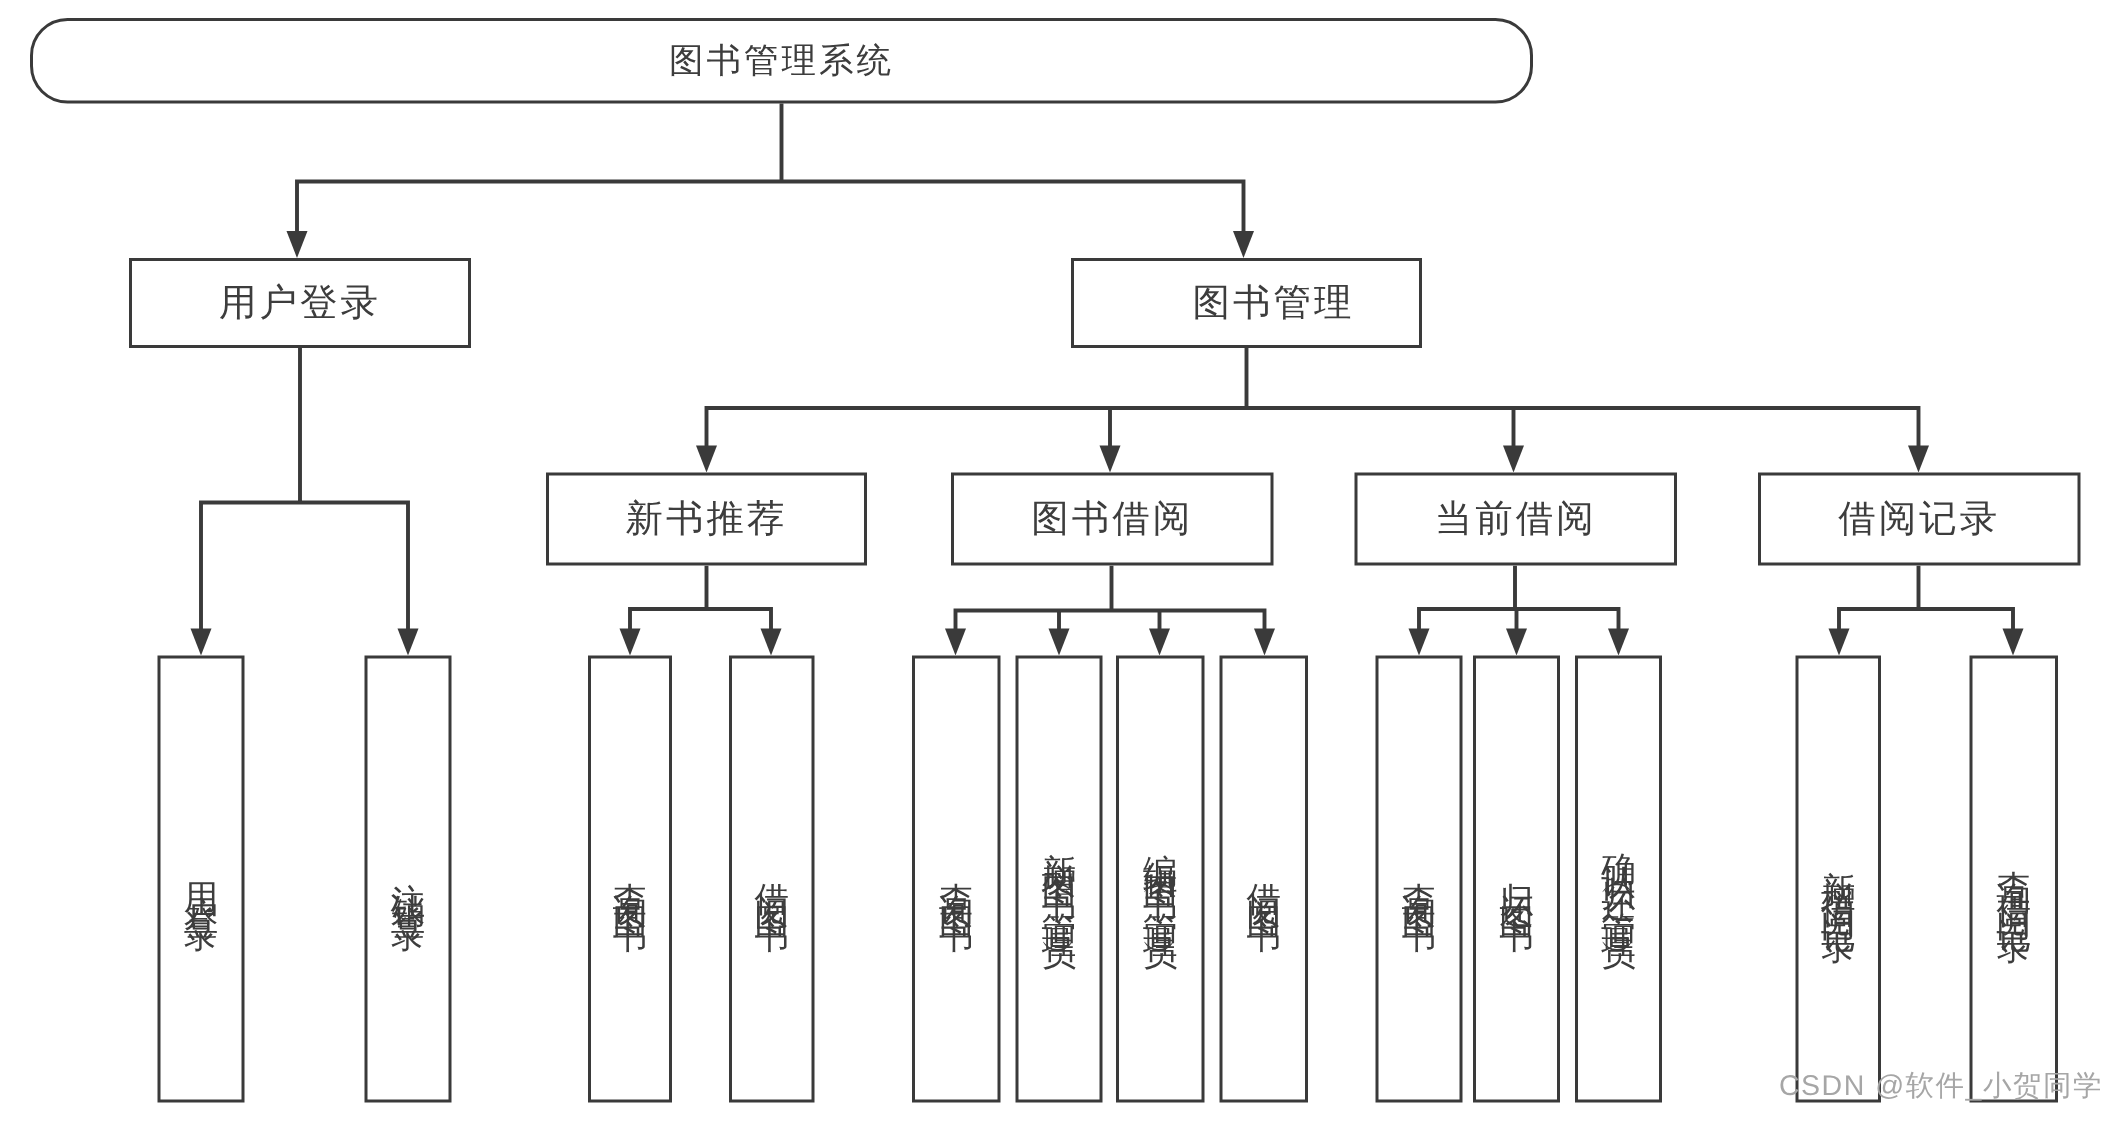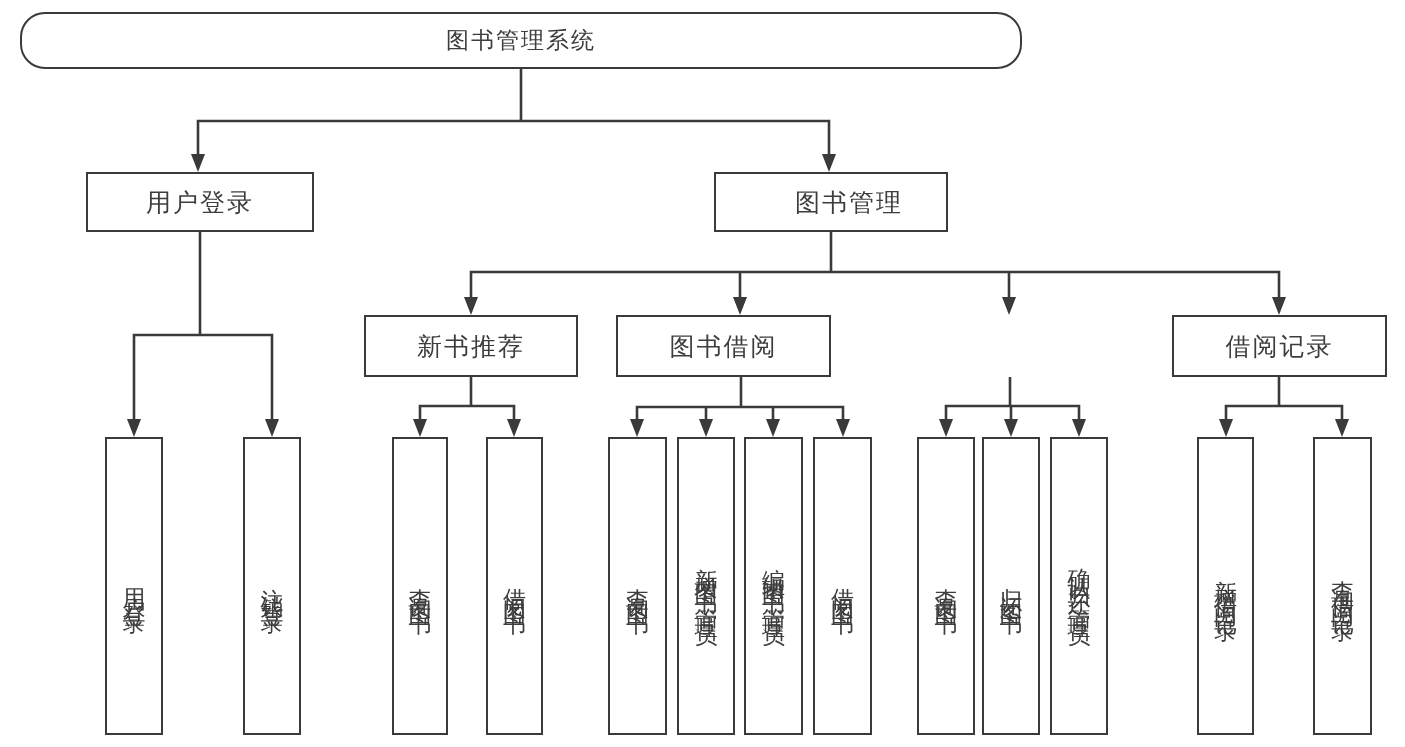--- a/index.html
+++ b/index.html
@@ -88,21 +88,22 @@
     <polygon points="1219,419 1233,419 1226,437"></polygon>
     <polygon points="1335,419 1349,419 1342,437"></polygon>
   </svg>
 
   <div class="node root" style="left:20px;top:12px;width:1002px;height:57px;border-radius:25px;">图书管理系统</div>
 
   <div class="node hnode" style="left:86px;top:172px;width:228px;height:60px;">用户登录</div>
   <div class="node hnode" style="left:714px;top:172px;width:234px;height:60px;padding-left:36px;">图书管理</div>
 
   <div class="node hnode" style="left:364px;top:315px;width:214px;height:62px;text-align:right;">新书推荐</div>
-  <div class="node hnode" style="left:616px;top:315px;width:215px;height:62px;">图书借阅</div>
+  <div class="node hnode" style="left:634px;top:315px;width:215px;height:62px;">图书借阅</div>
+  <div class="node hnode" style="left:903px;top:315px;width:215px;height:62px;">当前借阅</div>
   <div class="node hnode" style="left:1172px;top:315px;width:215px;height:62px;">借阅记录</div>
 
   <div class="node leaf" style="left:105px;top:437px;width:58px;height:298px;">
     <span class="vtext">用户登录</span>
   </div>
   <div class="node leaf" style="left:243px;top:437px;width:58px;height:298px;">
     <span class="vtext">注销登录</span>
   </div>
 
   <div class="node leaf" style="left:392px;top:437px;width:56px;height:298px;">
@@ -135,14 +136,15 @@
     <span class="vtext">确认归还（管理员）</span>
   </div>
 
   <div class="node leaf" style="left:1197px;top:437px;width:57px;height:298px;">
     <span class="vtext">新增借阅记录</span>
   </div>
   <div class="node leaf" style="left:1313px;top:437px;width:59px;height:298px;">
     <span class="vtext">查询借阅记录</span>
   </div>
 
+  <div class="watermark" style="left:1186px;top:711px;">CSDN @软件_小贺同学</div>
 
 </div>
 
 </body></html>

